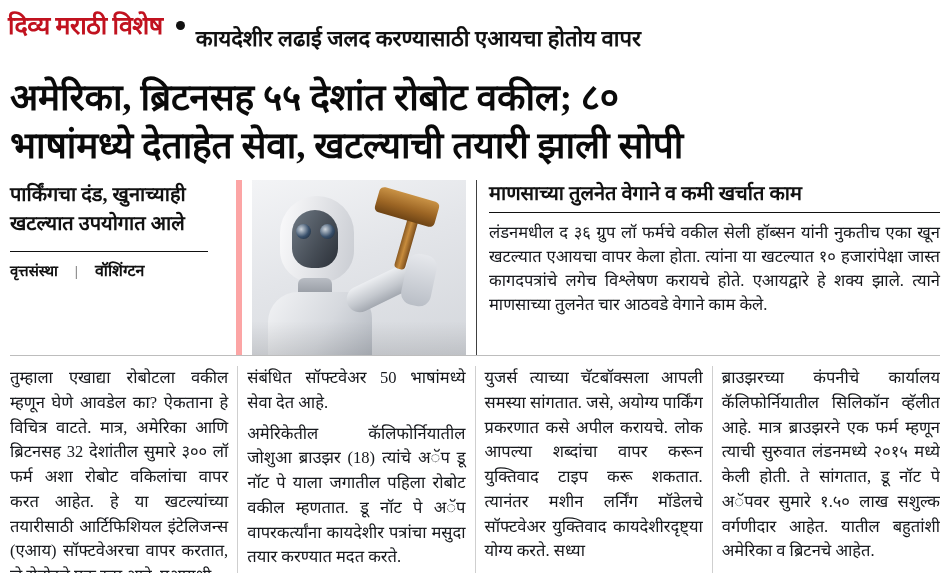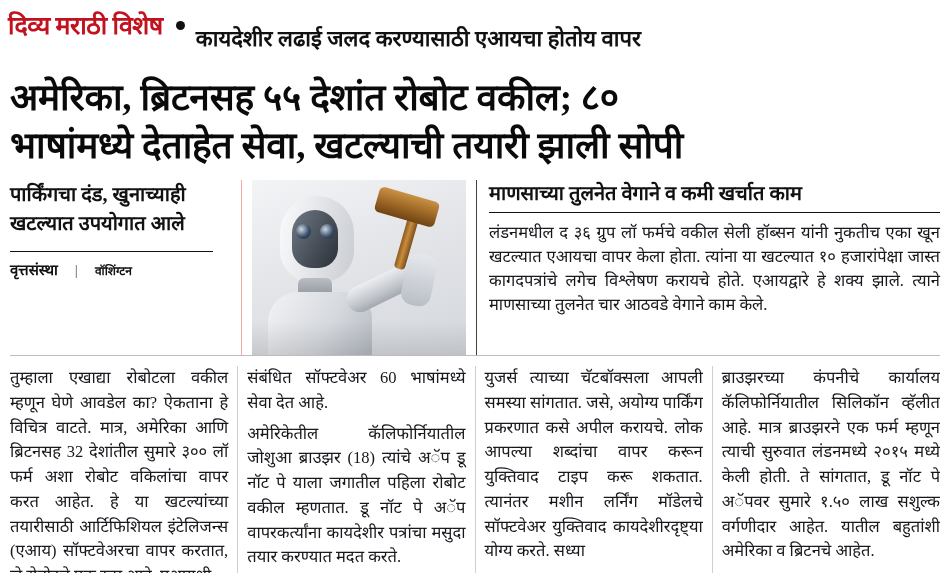--- a/index.html
+++ b/index.html
@@ -66,21 +66,21 @@
   .midband {
     display: flex;
     margin-top: 10px;
     padding: 0 10px;
     gap: 0;
   }
   .col-left-top {
     width: 232px;
     flex: 0 0 232px;
     padding-right: 28px;
-    border-right: 1px solid #fca5a5;
+    border-right: 6px solid #fca5a5;
   }
   .subhead {
     font-family: "Liberation Serif", serif;
     font-weight: bold;
     font-size: 20px;
     line-height: 1.42;
     color: #111;
   }
   .byline-rule {
     height: 1px;
@@ -91,21 +91,21 @@
   .byline {
     font-family: "Liberation Serif", serif;
     font-weight: bold;
     font-size: 15px;
     color: #111;
     display: flex;
     align-items: baseline;
     gap: 17px;
   }
   .byline .sep { font-weight: normal; color: #555; }
-  .byline .place { font-size: 12px; }
+  .byline .place { font-size: 16px; }
 
   .photo-wrap {
     width: 214px;
     flex: 0 0 214px;
     margin: 0 10px;
     position: relative;
   }
   .photo {
     width: 214px;
     height: 175px;
@@ -304,21 +304,21 @@
     </div>
   </div>
 
   <div class="toprule"></div>
 
   <div class="bottom-cols">
     <div class="bcol">
       <p>तुम्हाला एखाद्या रोबोटला वकील म्हणून घेणे आवडेल का? ऐकताना हे विचित्र वाटते. मात्र, अमेरिका आणि ब्रिटनसह 32 देशांतील सुमारे ३०० लॉ फर्म अशा रोबोट वकिलांचा वापर करत आहेत. हे या खटल्यांच्या तयारीसाठी आर्टिफिशियल इंटेलिजन्स (एआय) सॉफ्टवेअरचा वापर करतात, जे रोबोटचे एक रूप आहे. एआयशी</p>
     </div>
     <div class="bcol">
-      <p>संबंधित सॉफ्टवेअर 60 भाषांमध्ये सेवा देत आहे.</p>
+      <p>संबंधित सॉफ्टवेअर 50 भाषांमध्ये सेवा देत आहे.</p>
       <p>अमेरिकेतील कॅलिफोर्नियातील जोशुआ ब्राउझर (18) त्यांचे अॅप डू नॉट पे याला जगातील पहिला रोबोट वकील म्हणतात. डू नॉट पे अॅप वापरकर्त्यांना कायदेशीर पत्रांचा मसुदा तयार करण्यात मदत करते.</p>
     </div>
     <div class="bcol">
       <p>युजर्स त्याच्या चॅटबॉक्सला आपली समस्या सांगतात. जसे, अयोग्य पार्किंग प्रकरणात कसे अपील करायचे. लोक आपल्या शब्दांचा वापर करून युक्तिवाद टाइप करू शकतात. त्यानंतर मशीन लर्निंग मॉडेलचे सॉफ्टवेअर युक्तिवाद कायदेशीरदृष्ट्या योग्य करते. सध्या</p>
     </div>
     <div class="bcol">
       <p>ब्राउझरच्या कंपनीचे कार्यालय कॅलिफोर्नियातील सिलिकॉन व्हॅलीत आहे. मात्र ब्राउझरने एक फर्म म्हणून त्याची सुरुवात लंडनमध्ये २०१५ मध्ये केली होती. ते सांगतात, डू नॉट पे अॅपवर सुमारे १.५० लाख सशुल्क वर्गणीदार आहेत. यातील बहुतांशी अमेरिका व ब्रिटनचे आहेत.</p>
     </div>
   </div>
 

